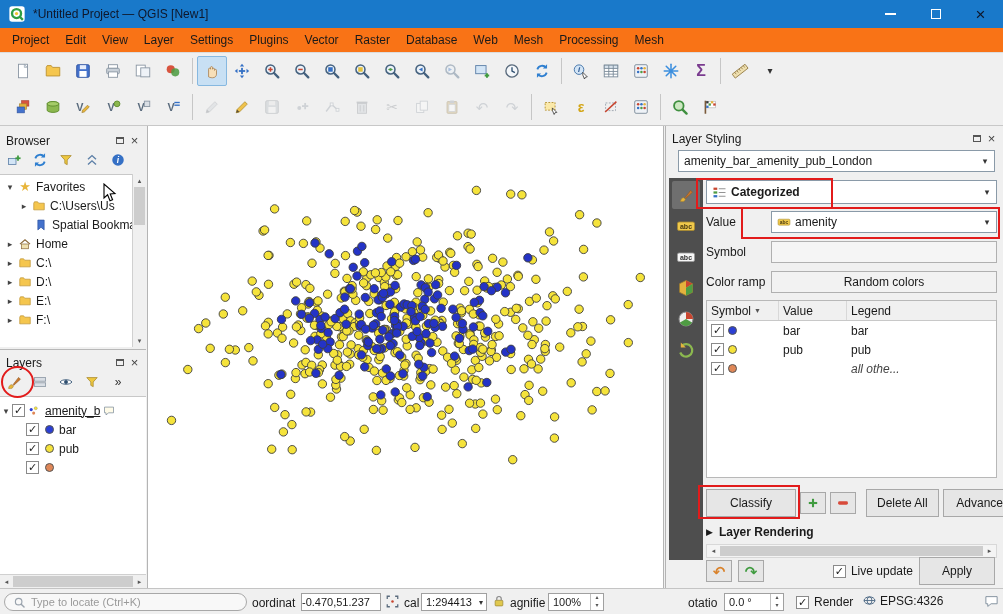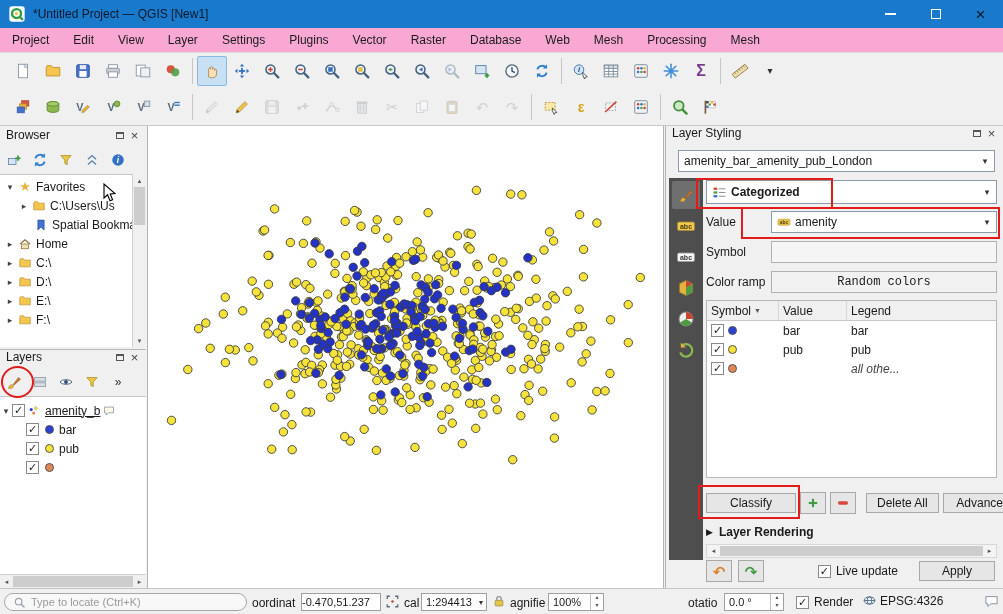--- a/index.html
+++ b/index.html
@@ -13,38 +13,38 @@
   #app-icon { margin:0 7px 0 8px; width:18px; height:18px; display:flex; }
   #title-text { font-size:12px; }
   #win-controls { margin-left:auto; display:flex; height:100%; }
   .winbtn { width:45px; height:100%; display:flex; align-items:center; justify-content:center; }
   .glyph-min { width:11px; height:2px; background:#fff; }
   .glyph-max { width:10px; height:10px; border:1px solid #fff; }
   .glyph-close::after { content:"×"; font-size:17px; line-height:1; }
 
   
   #menubar { position:absolute; top:28px; left:0; right:0; height:24px; display:flex;
-             align-items:center; padding-left:4px; background:#f9a8d4;gap:8px; }
+             align-items:center; padding-left:4px; background:#f97316; }
   .menu-item { padding:4px 8px; }
   .toolbar { position:absolute; left:0; right:0; height:37px; display:flex; align-items:center;
              padding-left:8px; background:#f0f0f0; }
   #toolbar1 { top:52px; border-top:1px solid #dcdcdc; }
   #toolbar2 { top:89px; border-bottom:1px solid #c8c8c8; }
   .tbtn { width:30px; height:30px; display:flex; align-items:center; justify-content:center;
           border:1px solid transparent; border-radius:2px; flex:none; }
   .tbtn.pressed { background:#c8e0f4; border-color:#86b8e0; }
   .tbtn.disabled { opacity:.38; }
   .sep { width:1px; height:26px; background:#c6c6c6; margin:0 4px; flex:none; }
   .glyph { display:inline-block; line-height:1; }
   .svg-icon { display:flex; align-items:center; justify-content:center; }
 
   
   #workspace { position:absolute; top:126px; left:0; right:0; bottom:26px; background:#f0f0f0; }
 
-  .panel-header { height:20px; display:flex; align-items:flex-start; padding:0 4px 0 6px; gap:0; }
+  .panel-header { height:20px; display:flex; align-items:flex-end; padding:0 4px 0 6px; gap:0; }
   .panel-title { flex:1; }
   .ph-btn { width:15px; height:15px; display:flex; align-items:center; justify-content:center; color:#444; }
   .panel-float { width:8px; height:7px; border:1px solid #555; border-top-width:2px; }
   .panel-x::after { content:"×"; font-size:13px; color:#444; line-height:1; }
 
   .panel-toolbar { height:24px; display:flex; align-items:center; gap:2px; padding:0 2px; }
   .ptbtn { width:24px; height:22px; display:flex; align-items:center; justify-content:center; }
 
   #browser-panel { position:absolute; left:0; top:2px; width:146px; height:219px; }
   #browser-tree { position:absolute; top:46px; left:0; right:14px; bottom:0; background:#fff;
@@ -92,50 +92,50 @@
   .strip-btn.selected { background:#6f6f6f; }
 
   #styling-content { position:absolute; left:37px; top:52px; right:0; bottom:0; overflow:hidden; }
   #renderer-combo { position:absolute; top:2px; left:3px; right:6px; height:24px;font-weight:bold; }
   .form-row { position:absolute; left:3px; right:6px; height:24px; display:flex; align-items:center; }
   #row-value { top:32px; } #row-symbol { top:62px; } #row-ramp { top:92px; }
   .form-label { width:65px; flex:none; }
   .form-field { flex:1; }
   .symbol-btn { height:22px; background:#f5f5f5; border:1px solid #b0b0b0; }
   .ramp-btn { height:22px; background:#f2f2f2; border:1px solid #b0b0b0; display:flex;
-              align-items:center; justify-content:center;font-family:Liberation Mono, monospace; }
+              align-items:center; justify-content:center; }
 
   #cat-table { position:absolute; top:122px; left:3px; right:6px; height:178px; background:#fff;
                border:1px solid #b8b8b8; }
   .cat-header { display:flex; height:20px; background:#f0f0f0; border-bottom:1px solid #c8c8c8; }
   .cat-hcell { padding:3px 4px; border-right:1px solid #d8d8d8; display:flex; align-items:center; gap:3px; }
   .cat-row { display:flex; height:19px; align-items:center; }
   .cat-cell { padding:0 4px; display:flex; align-items:center; gap:4px; height:100%; }
   .col-symbol { width:72px; flex:none; }
   .col-value { width:68px; flex:none; }
   .col-legend { flex:1; }
   .italic { font-style:italic; color:#444; }
 
   #classify-row { position:absolute; top:312px; left:3px; right:0; height:26px; display:flex;
                   align-items:center; gap:4px; }
-  .btn { height:20px; border:1px solid #a8a8a8; background:#e6e6e6; padding:0 10px;
+  .btn { height:28px; border:1px solid #a8a8a8; background:#e6e6e6; padding:0 10px;
          display:flex; align-items:center; justify-content:center; flex:none; }
   .small-btn { width:26px; height:22px; padding:0; }
   #delete-all-btn { margin-left:6px; }
   #advanced-btn { width:74px; }
 
   #layer-rendering { position:absolute; top:344px; left:3px; right:6px; height:20px; display:flex;
                      align-items:center; gap:6px; font-weight:bold; }
   #lr-arrow { font-size:9px; }
   #styling-hscroll { position:absolute; top:366px; left:3px; right:6px; height:14px; background:#f4f4f4;
                      border:1px solid #d8d8d8; display:flex; align-items:stretch; }
   #styling-bottom { position:absolute; top:432px; left:40px; right:8px; height:26px; display:flex;
                     align-items:center; gap:6px; }
   #live-update { display:flex; align-items:flex-end; gap:5px; margin-left:auto; }
-  #apply-btn { width:76px;margin-left:15px; }
+  #apply-btn { width:76px; }
 
   
   #statusbar { position:absolute; left:0; right:0; bottom:0; height:26px; background:#f0f0f0;
                border-top:1px solid #c4c4c4; }
   #locate-box { position:absolute; left:4px; top:4px; width:243px; height:18px; border:1px solid #a8a8a8;
                 border-radius:9px; background:#f8f8f8; display:flex; align-items:center;
                 padding:0 8px; gap:5px; }
   #locate-input { border:none; background:transparent; outline:none; width:100%; font-size:11px;
                   font-family:inherit; color:#333; }
   #locate-input::placeholder { color:#9a9a9a; }

